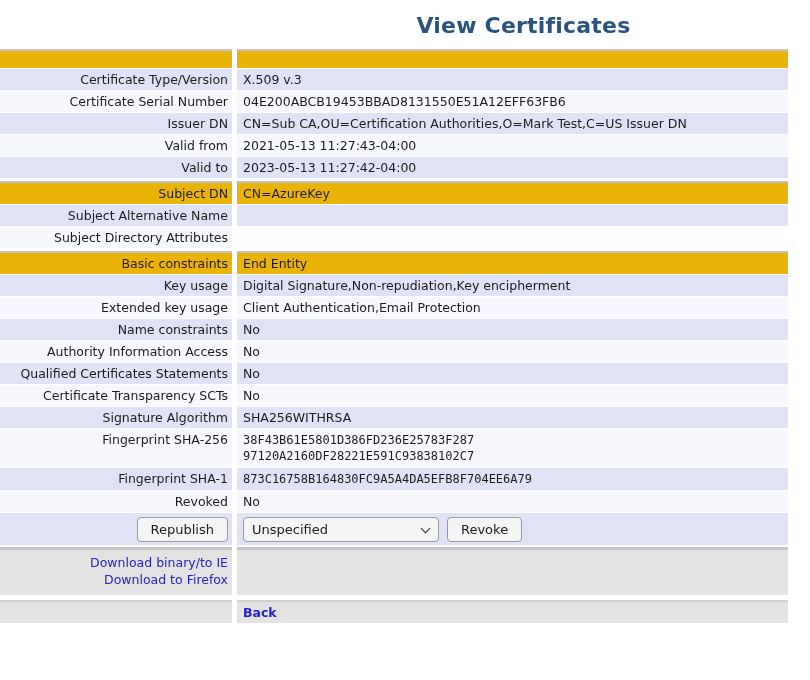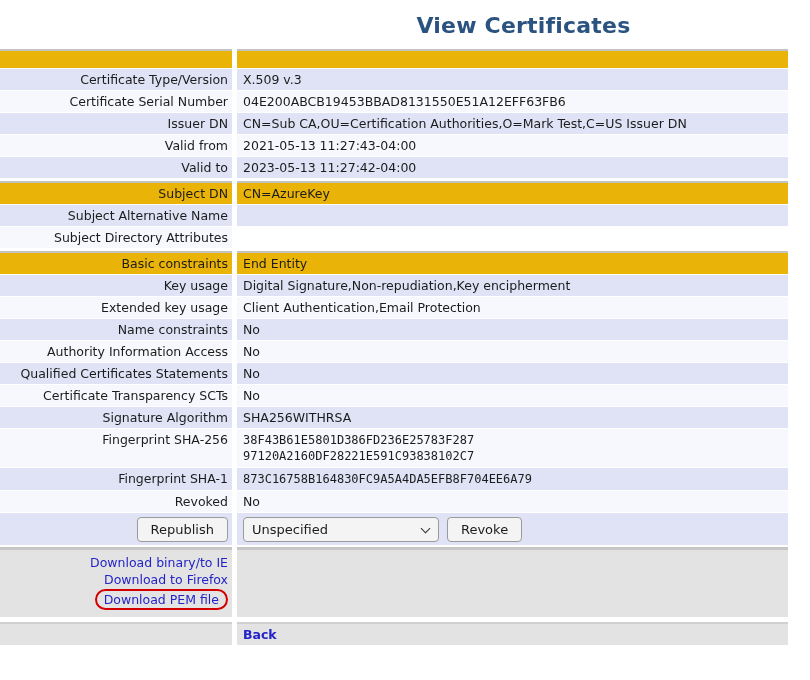--- a/index.html
+++ b/index.html
@@ -170,21 +170,20 @@
         <span></span>
       </span>
       <button type="button">Revoke</button>
     </div>
   </div>
 
   <div class="row downloads">
     <div class="lcell">
       <a class="link dl-line">Download binary/to IE</a>
       <a class="link dl-line">Download to Firefox</a>
-      <span class="pem-annotation"><a class="link">Download PEM file</a></span>
     </div>
     <div class="rcell"></div>
   </div>
 
   <div class="row back-row">
     <div class="lcell"></div>
     <div class="rcell">
       <a class="link">Back</a>
     </div>
   </div>

